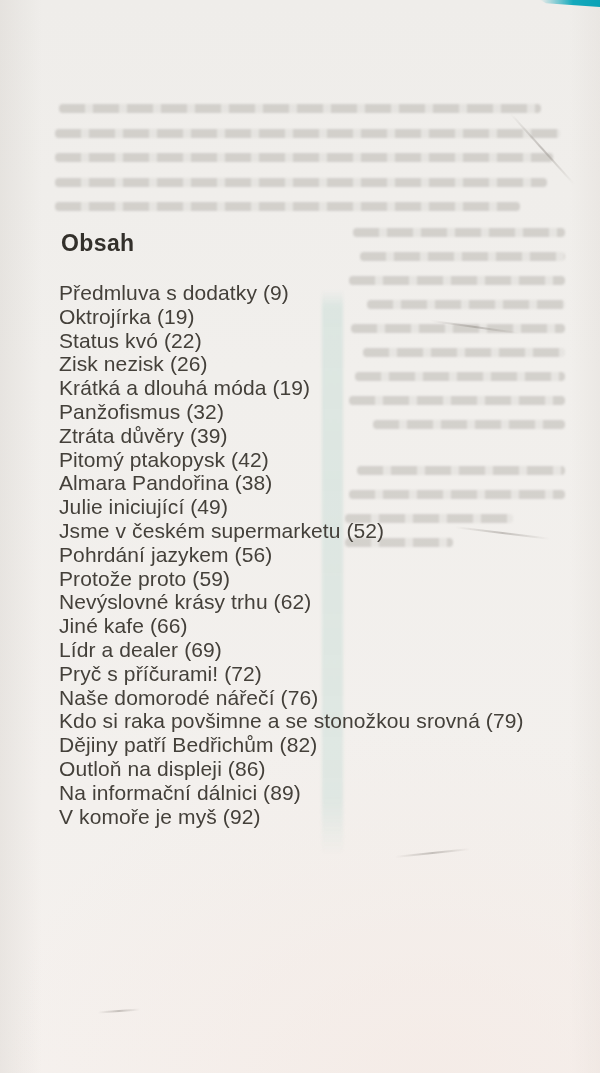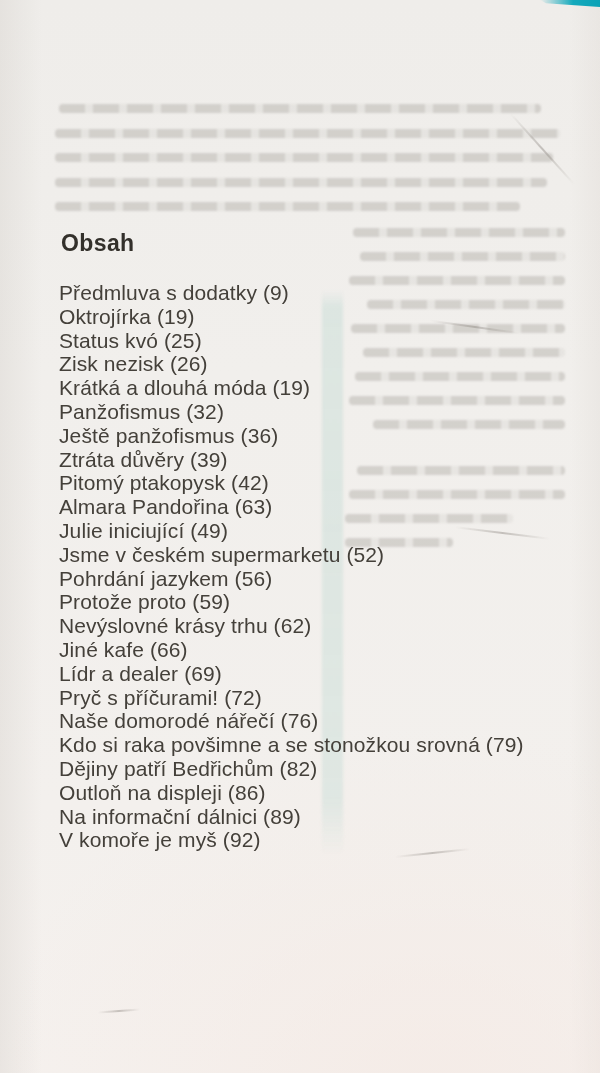--- a/index.html
+++ b/index.html
@@ -102,28 +102,27 @@
   <div class="crease" style="left:430px;top:326px;width:90px;transform:rotate(8deg);"></div>
   <div class="crease" style="left:455px;top:532px;width:95px;transform:rotate(7deg);"></div>
   <div class="crease" style="left:395px;top:852px;width:75px;transform:rotate(-6deg);"></div>
   <div class="crease" style="left:98px;top:1010px;width:42px;transform:rotate(-4deg);"></div>
 
   <h1 class="page-title">Obsah</h1>
 
   <ul class="toc">
     <li>Předmluva s dodatky (9)</li>
     <li>Oktrojírka (19)</li>
-    <li>Status kvó (25)</li>
+    <li>Status kvó (22)</li>
     <li>Zisk nezisk (26)</li>
     <li>Krátká a dlouhá móda (19)</li>
     <li>Panžofismus (32)</li>
-    <li>Ještě panžofismus (36)</li>
     <li>Ztráta důvěry (39)</li>
     <li>Pitomý ptakopysk (42)</li>
-    <li>Almara Pandořina (63)</li>
+    <li>Almara Pandořina (38)</li>
     <li>Julie iniciující (49)</li>
     <li>Jsme v českém supermarketu (52)</li>
     <li>Pohrdání jazykem (56)</li>
     <li>Protože proto (59)</li>
     <li>Nevýslovné krásy trhu (62)</li>
     <li>Jiné kafe (66)</li>
     <li>Lídr a dealer (69)</li>
     <li>Pryč s příčurami! (72)</li>
     <li>Naše domorodé nářečí (76)</li>
     <li>Kdo si raka povšimne a se stonožkou srovná (79)</li>

